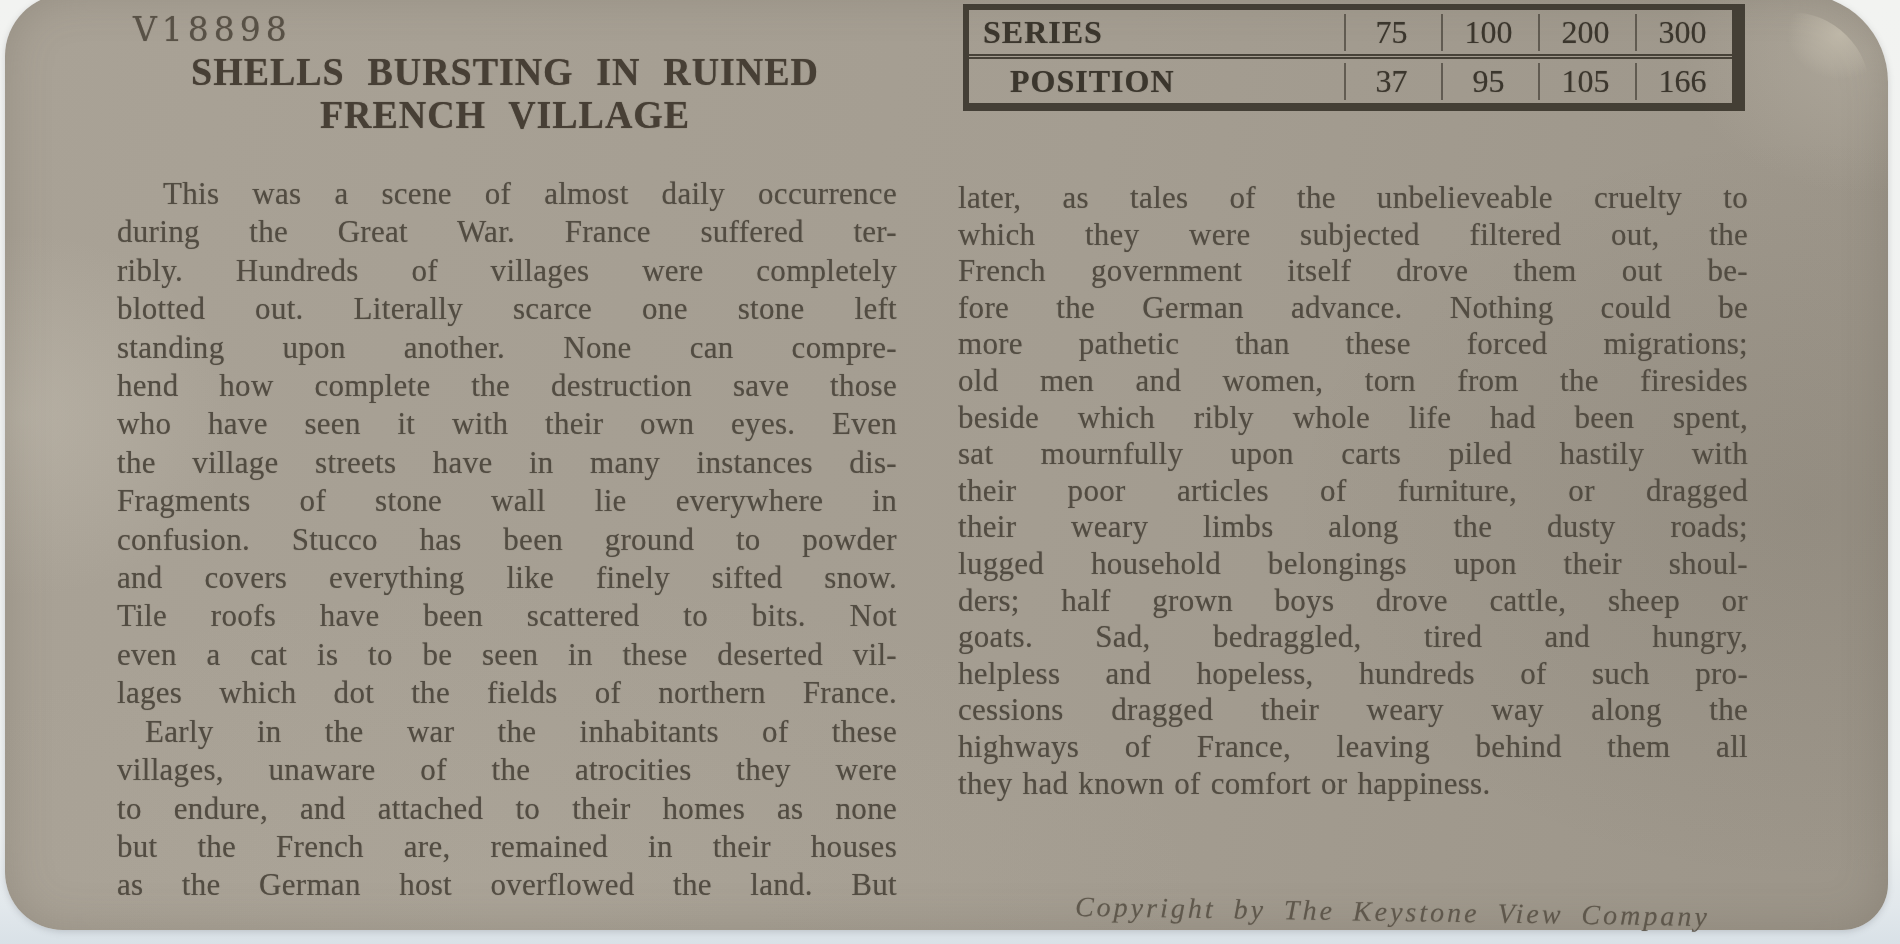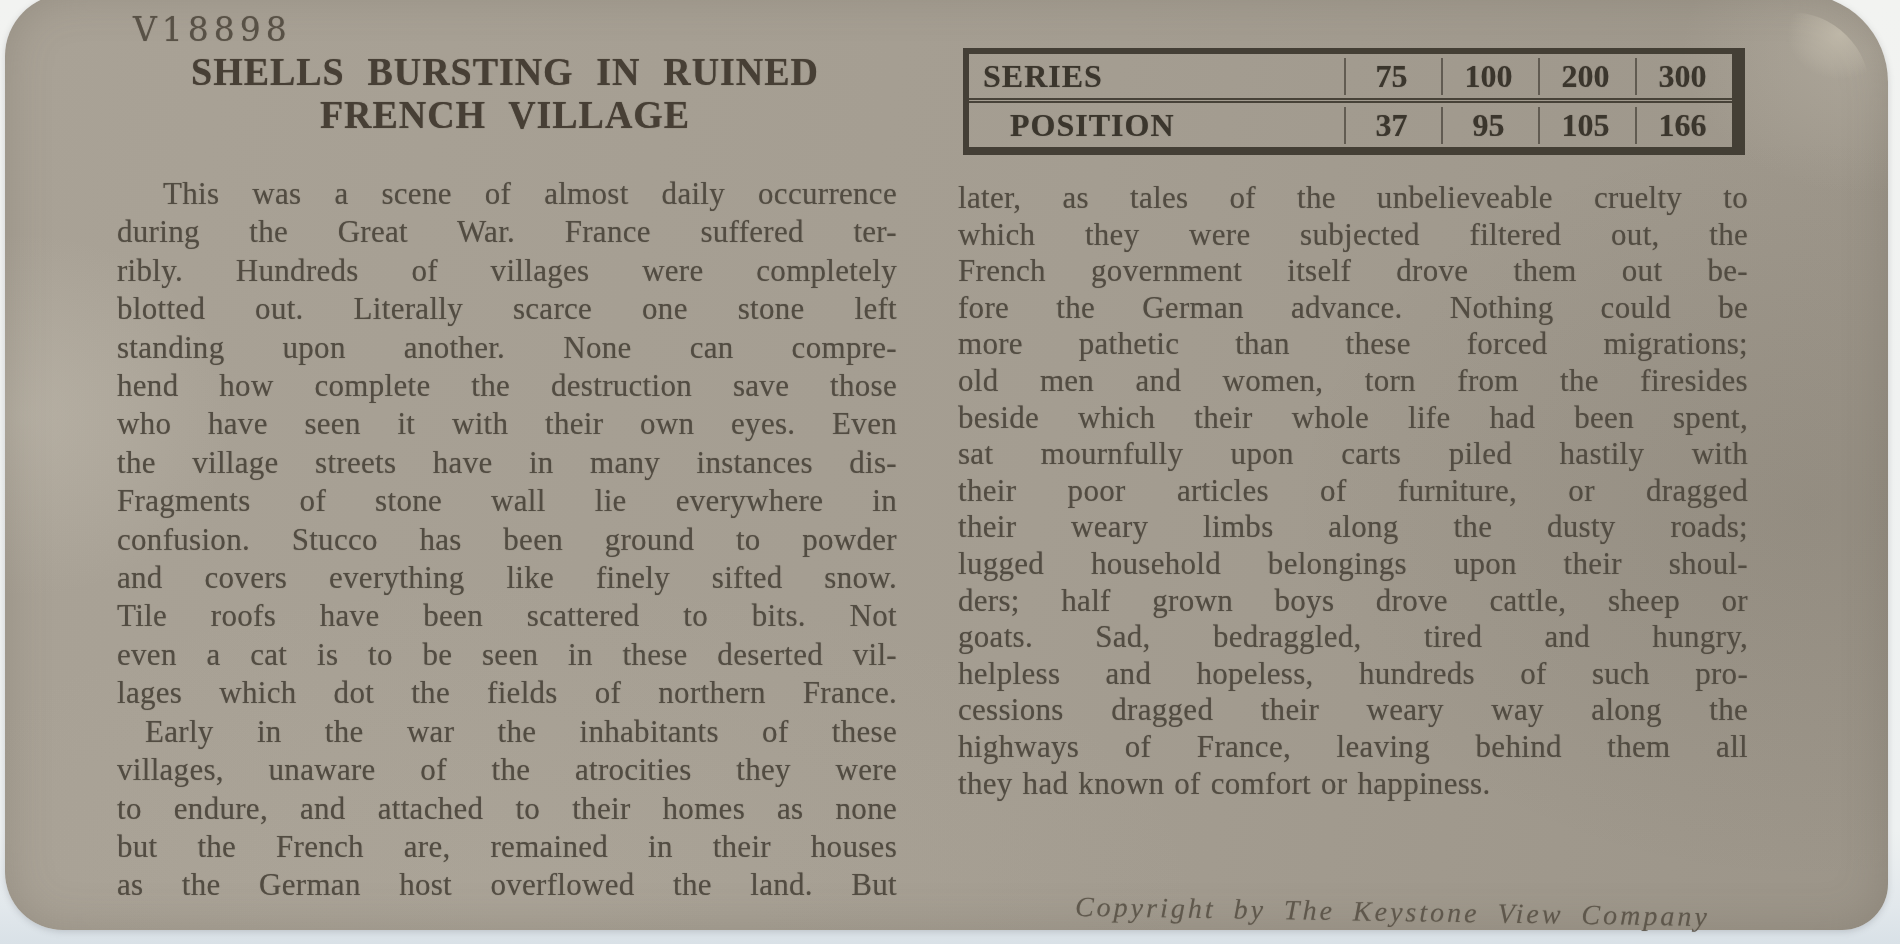--- a/index.html
+++ b/index.html
@@ -40,30 +40,29 @@
     transform:scaleX(.95);
     text-shadow:0 0 1px rgba(60,52,42,.65);
   }
   .ptable{
     position:absolute;left:958px;top:10px;width:782px;box-sizing:border-box;
     border:6px solid rgba(55,50,41,.88);
     border-right:13px solid rgba(55,50,41,.88);
     border-bottom:8px solid rgba(55,50,41,.88);
     color:var(--table-ink);
     text-shadow:0 0 1px rgba(55,50,41,.5);
-    margin-top:44px;
   }
   .trow{display:flex;align-items:center;height:44px;}
   .trow + .trow{border-top:5px double rgba(55,50,41,.85);padding-left:27px;}
   .tlabel{
     flex:1;padding-left:14px;font-weight:700;font-size:32px;letter-spacing:1px;
   }
   .tcell{
     width:97px;box-sizing:border-box;border-left:2px solid rgba(55,50,41,.6);
-    font-weight:700;font-size:32px;text-align:center;padding-right:4px;
+    font-weight:400;font-size:32px;text-align:center;padding-right:4px;
   }
   .col{
     position:absolute;color:var(--ink);font-size:31px;
     letter-spacing:.3px;word-spacing:2px;
     text-shadow:0 0 1px rgba(78,72,62,.55);
   }
   .col.left{left:112px;top:146px;width:780px;line-height:38.4px;}
   .col.right{left:953px;top:186px;width:790px;line-height:36.6px;}
   .line{text-align:justify;text-align-last:justify;}
   .line.nj{text-align-last:left;}
@@ -133,21 +132,21 @@
       <div class="line">but the French are, remained in their houses</div>
       <div class="line">as the German host overflowed the land.  But</div>
     </div>
   <div class="col right" id="colR">
       <div class="line">later, as tales of the unbelieveable cruelty to</div>
       <div class="line">which they were subjected filtered out, the</div>
       <div class="line">French government itself drove them out be-</div>
       <div class="line">fore the German advance.  Nothing could be</div>
       <div class="line">more pathetic than these forced migrations;</div>
       <div class="line">old men and women, torn from the firesides</div>
-      <div class="line">beside which their whole life had been spent,</div>
+      <div class="line">beside which ribly whole life had been spent,</div>
       <div class="line">sat mournfully upon carts piled hastily with</div>
       <div class="line">their poor articles of furniture, or dragged</div>
       <div class="line">their weary limbs along the dusty roads;</div>
       <div class="line">lugged household belongings upon their shoul-</div>
       <div class="line">ders; half grown boys drove cattle, sheep or</div>
       <div class="line">goats.  Sad, bedraggled, tired and hungry,</div>
       <div class="line">helpless and hopeless, hundreds of such pro-</div>
       <div class="line">cessions dragged their weary way along the</div>
       <div class="line">highways of France, leaving behind them all</div>
       <div class="line nj">they had known of comfort or happiness.</div>

